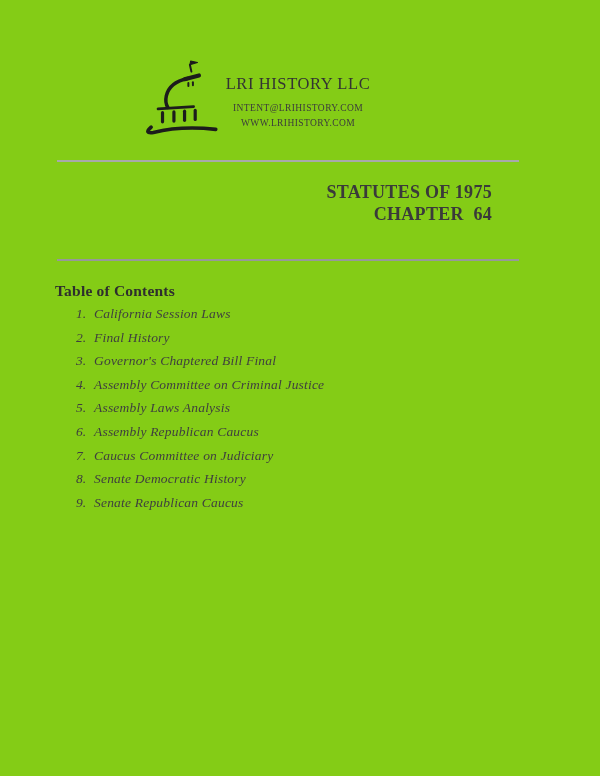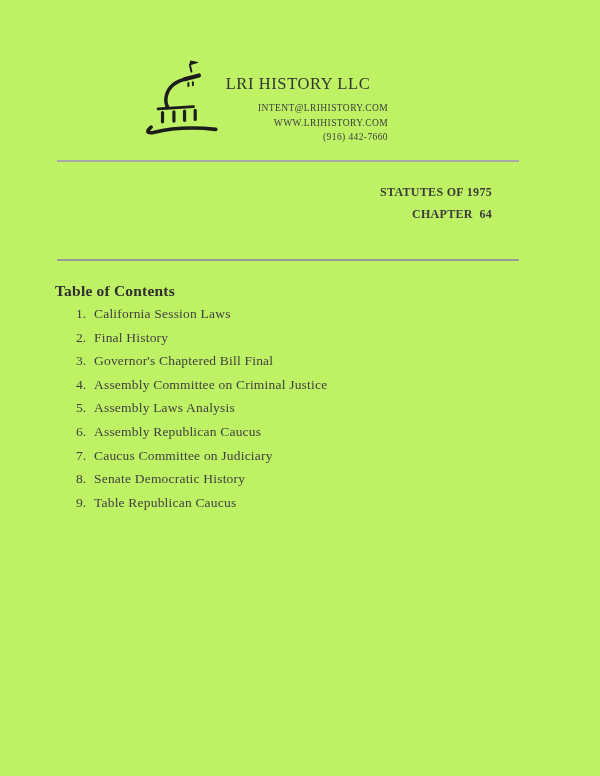--- a/index.html
+++ b/index.html
@@ -4,21 +4,21 @@
 <style>
   html, body {
     margin: 0;
     padding: 0;
     background: #ffffff;
   }
   .page {
     position: relative;
     width: 600px;
     height: 776px;
-    background: #bef264;
+    background: #84cc16;
     font-family: "Liberation Serif", "DejaVu Serif", serif;
     color: #3a3a3a;
     overflow: hidden;
   }
 
   
   .logo {
     position: absolute;
     left: 142px;
     top: 60px;
@@ -37,21 +37,20 @@
     letter-spacing: 0.6px;
     color: #333333;
     white-space: nowrap;
   }
   .contact-line {
     font-size: 9.5px;
     letter-spacing: 0.4px;
     line-height: 14.5px;
     color: #3c3c3c;
     white-space: nowrap;
-    text-align: right;
   }
   .contact-block { margin-top: 7px; }
 
   
   .rule {
     position: absolute;
     left: 57px;
     width: 462px;
     height: 2px;
     background: #a8a9ab;
@@ -60,21 +59,21 @@
   .rule-bottom { top: 259px; background: #97989a; height: 1.6px; }
 
   
   .doc-info {
     position: absolute;
     left: 192px;
     top: 181px;
     width: 300px;
     text-align: right;
     font-weight: bold;
-    font-size: 12px;
+    font-size: 18px;
     line-height: 22px;
     color: #3a3a3a;
     letter-spacing: 0.3px;
   }
   .doc-info-line { white-space: pre; }
 
   
   .toc-title {
     position: absolute;
     left: 55px;
@@ -84,20 +83,21 @@
     color: #2e2e2e;
     letter-spacing: 0.2px;
   }
   .toc-list {
     position: absolute;
     left: 60px;
     top: 302px;
     margin: 0;
     padding: 0 0 0 30px;
     list-style: decimal outside;
+    font-style: italic;
   }
   .toc-list li {
     font-size: 13.5px;
     line-height: 23.6px;
     color: #3f3f3f;
     padding-left: 4px;
     letter-spacing: 0.2px;
   }
 </style>
 </head>
@@ -126,21 +126,20 @@
 
       <path d="M12 87 Q2 96 15 94 Q52 85 97 90" stroke-width="4.8"></path>
     </svg>
   </div>
 
   <div class="header-text">
     <div class="company-name">LRI HISTORY LLC</div>
     <div class="contact-block">
       <div class="contact-line">INTENT@LRIHISTORY.COM</div>
       <div class="contact-line">WWW.LRIHISTORY.COM</div>
-      <div class="contact-line">(916) 442-7660</div>
     </div>
   </div>
 
   <div class="rule rule-top"></div>
 
   <div class="doc-info">
     <div class="doc-info-line">STATUTES OF 1975</div>
     <div class="doc-info-line">CHAPTER  64</div>
   </div>
 
@@ -150,16 +149,16 @@
 
   <ol class="toc-list">
     <li>California Session Laws</li>
     <li>Final History</li>
     <li>Governor's Chaptered Bill Final</li>
     <li>Assembly Committee on Criminal Justice</li>
     <li>Assembly Laws Analysis</li>
     <li>Assembly Republican Caucus</li>
     <li>Caucus Committee on Judiciary</li>
     <li>Senate Democratic History</li>
-    <li>Table Republican Caucus</li>
+    <li>Senate Republican Caucus</li>
   </ol>
 
 </div>
 
 </body></html>

